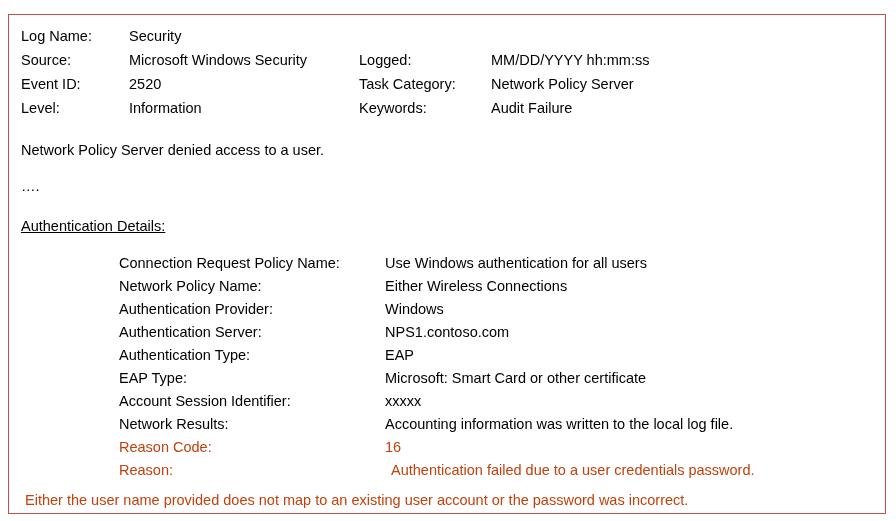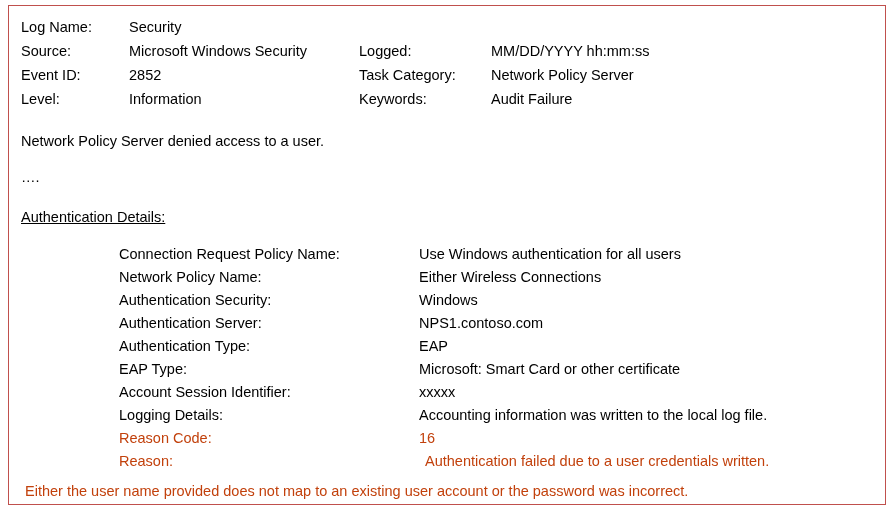--- a/index.html
+++ b/index.html
@@ -10,21 +10,21 @@
   body {
     width: 896px;
     height: 521px;
     font-family: "Liberation Sans", sans-serif;
     color: #000000;
     overflow: hidden;
   }
   .event-panel {
     position: absolute;
     left: 8px;
-    top: 5px;
+    top: 14px;
     width: 878px;
     height: 500px;
     border: 1px solid #c0504d;
     box-sizing: border-box;
     background: #ffffff;
   }
   .inner {
     position: relative;
     padding: 14px 10px 10px 12px;
     font-size: 14.5px;
@@ -73,21 +73,20 @@
     align-items: flex-end;
     height: 23px;
     padding-left: 98px;
   }
   .det-label {
     width: 266px;
     flex: 0 0 266px;
   }
   .det-value {
     flex: 1 1 auto;
-    margin-left: 34px;
   }
   .red {
     color: #c2410c;
   }
   .det-value-indent {
     padding-left: 6px;
   }
   .footer-line {
     margin-top: 16px;
     padding-left: 4px;
@@ -109,21 +108,21 @@
 
     <div class="hdr-row">
       <span class="hdr-label">Source:</span>
       <span class="hdr-value">Microsoft Windows Security</span>
       <span class="hdr-label2">Logged:</span>
       <span class="hdr-value2">MM/DD/YYYY hh:mm:ss</span>
     </div>
 
     <div class="hdr-row">
       <span class="hdr-label">Event ID:</span>
-      <span class="hdr-value">2852</span>
+      <span class="hdr-value">2520</span>
       <span class="hdr-label2">Task Category:</span>
       <span class="hdr-value2">Network Policy Server</span>
     </div>
 
     <div class="hdr-row">
       <span class="hdr-label">Level:</span>
       <span class="hdr-value">Information</span>
       <span class="hdr-label2">Keywords:</span>
       <span class="hdr-value2">Audit Failure</span>
     </div>
@@ -140,21 +139,21 @@
         <span class="det-label">Connection Request Policy Name:</span>
         <span class="det-value">Use Windows authentication for all users</span>
       </div>
 
       <div class="det-row">
         <span class="det-label">Network Policy Name:</span>
         <span class="det-value">Either Wireless Connections</span>
       </div>
 
       <div class="det-row">
-        <span class="det-label">Authentication Security:</span>
+        <span class="det-label">Authentication Provider:</span>
         <span class="det-value">Windows</span>
       </div>
 
       <div class="det-row">
         <span class="det-label">Authentication Server:</span>
         <span class="det-value">NPS1.contoso.com</span>
       </div>
 
       <div class="det-row">
         <span class="det-label">Authentication Type:</span>
@@ -165,32 +164,32 @@
         <span class="det-label">EAP Type:</span>
         <span class="det-value">Microsoft: Smart Card or other certificate</span>
       </div>
 
       <div class="det-row">
         <span class="det-label">Account Session Identifier:</span>
         <span class="det-value">xxxxx</span>
       </div>
 
       <div class="det-row">
-        <span class="det-label">Logging Details:</span>
+        <span class="det-label">Network Results:</span>
         <span class="det-value">Accounting information was written to the local log file.</span>
       </div>
 
       <div class="det-row">
         <span class="det-label red">Reason Code:</span>
         <span class="det-value red">16</span>
       </div>
 
       <div class="det-row">
         <span class="det-label red">Reason:</span>
-        <span class="det-value red det-value-indent">Authentication failed due to a user credentials written.</span>
+        <span class="det-value red det-value-indent">Authentication failed due to a user credentials password.</span>
       </div>
 
     </div>
 
     <div class="footer-line red">Either the user name provided does not map to an existing user account or the password was incorrect.</div>
 
   </div>
 </div>
 
 </body></html>

